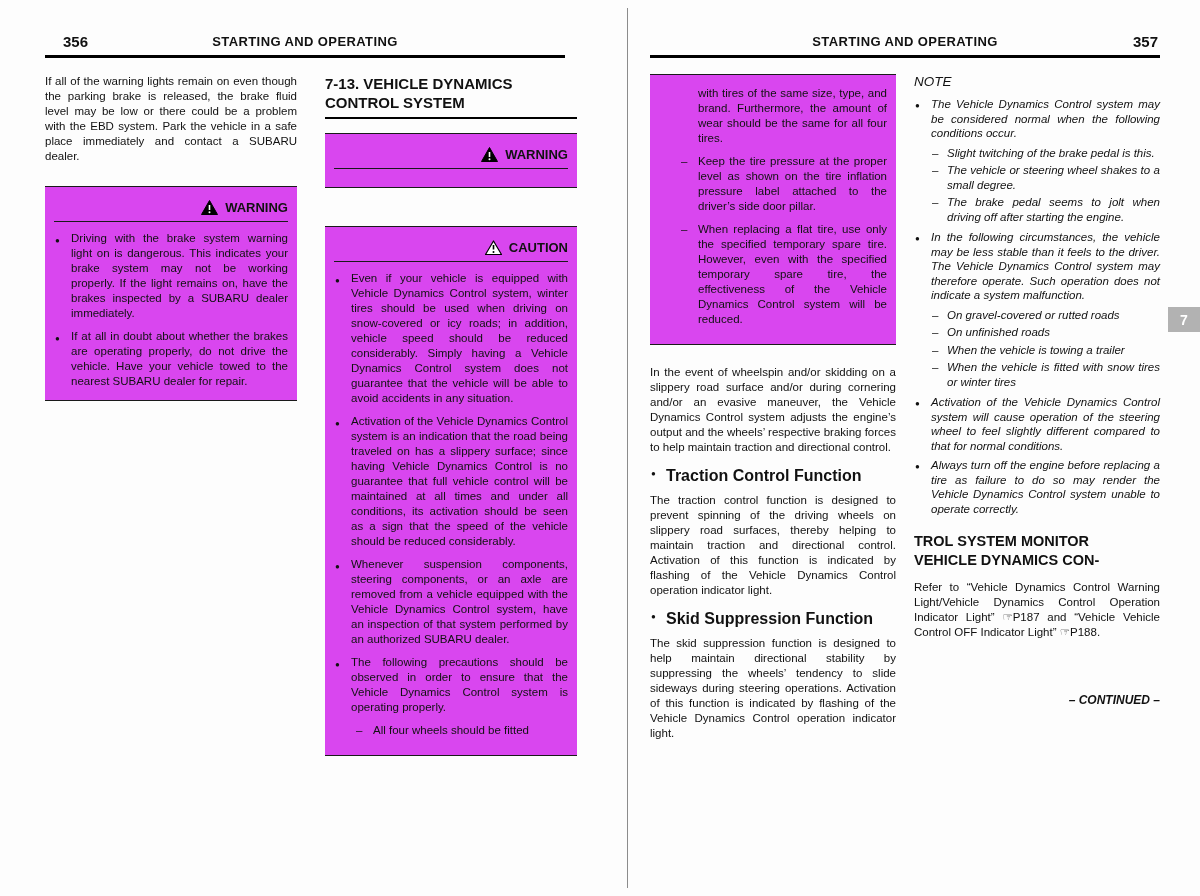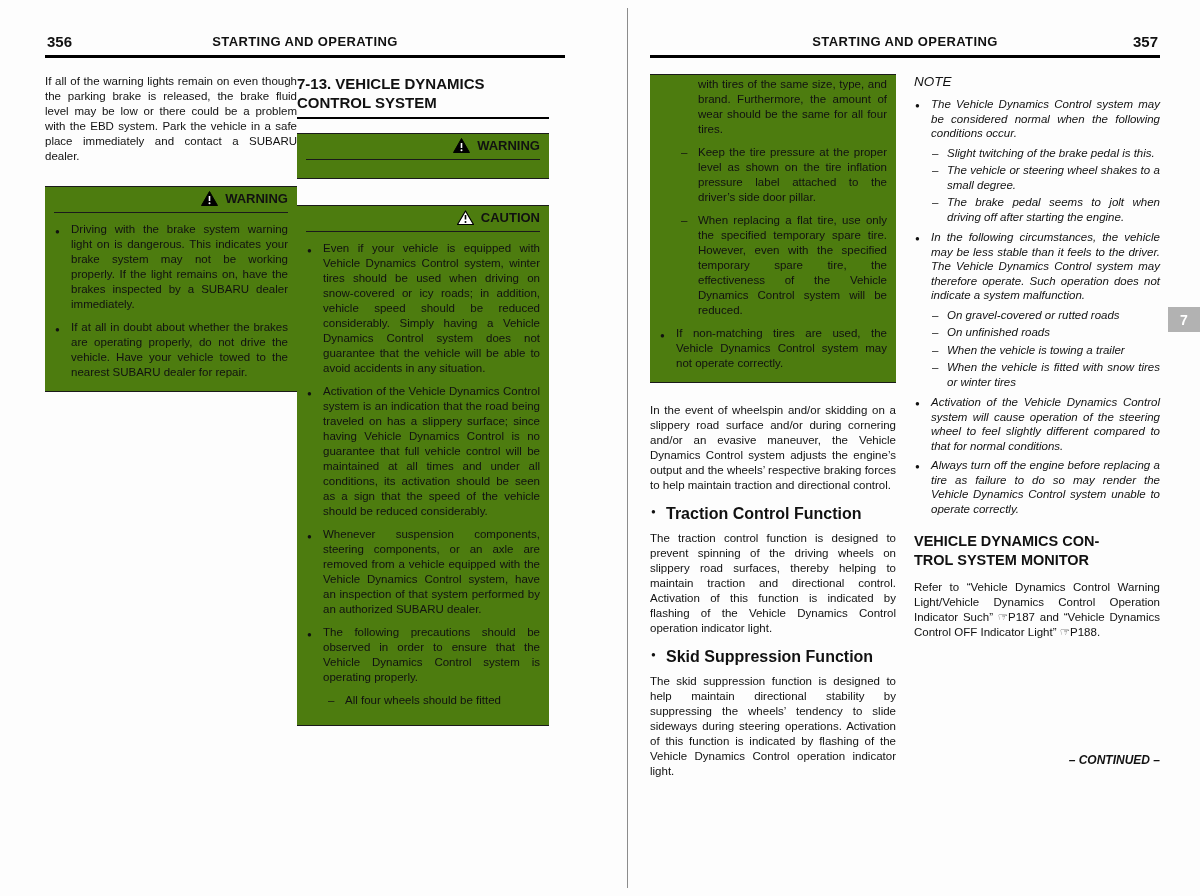--- a/index.html
+++ b/index.html
@@ -14,45 +14,45 @@
   .page { position:absolute; top:18px; }
   .page-left  { left:45px;  width:520px; }
   .page-right { left:650px; width:510px; }
 
   .page-header { position:relative; height:40px; border-bottom:3px solid #000; }
   .page-header .run-title {
     position:absolute; left:0; right:0; bottom:6px; text-align:center;
     font-weight:700; font-size:13px; letter-spacing:0.4px;
   }
   .page-header .pagenum { position:absolute; bottom:5px; font-weight:700; font-size:15px; }
-  .num-left  { left:2px; }
+  .num-left  { left:18px; }
   .num-right { right:2px; }
 
   .cols { display:flex; margin-top:16px; }
-  .page-left  .cols { gap:0; }
+  .page-left  .cols { gap:28px; }
   .page-right .cols { gap:18px; }
   .page-left  .col { width:252px; flex:none; }
   .page-right .col { width:246px; flex:none; }
 
   .body { font-size:11.5px; line-height:15px; }
   .jt { text-align:justify; }
 
   .section-title {
     font-weight:700; font-size:15px; line-height:19px;
     border-bottom:2px solid #000; padding-bottom:5px; margin-bottom:14px;
   }
 
   .graybox {
-    background:#4d7c0f;
+    background:#d946ef;
     border-top:1px solid #1a1a1a;
     border-bottom:1px solid #1a1a1a;
-    padding:2px 9px 9px;
+    padding:11px 9px 9px;
   }
   .mt22 { margin-top:22px; }
-  .mt26 { margin-top:26px; }
+  .mt26 { margin-top:38px; }
   .box-head {
     display:flex; align-items:center; justify-content:flex-end; gap:7px;
     font-weight:700; font-size:13px;
     padding:2px 0 6px; border-bottom:1px solid #1a1a1a; margin-bottom:9px;
   }
   .tri { display:inline-flex; }
 
   .bullet { position:relative; padding-left:17px; font-size:11.5px; line-height:15px; margin-bottom:8px; }
   .bullet::before { content:"●"; position:absolute; left:1px; top:2px; font-size:8px; }
   .bullet:last-child { margin-bottom:2px; }
@@ -68,21 +68,21 @@
 
   .note-title { font-style:italic; font-size:13.5px; margin-bottom:8px; }
   .nitem { position:relative; padding-left:17px; font-size:11.5px; line-height:14.5px; font-style:italic; margin-bottom:5px; }
   .nitem::before { content:"●"; position:absolute; left:1px; top:2px; font-size:8px; font-style:normal; }
   .ndash { position:relative; padding-left:33px; font-size:11.5px; line-height:14.5px; font-style:italic; margin-bottom:3px; }
   .ndash::before { content:"–"; position:absolute; left:18px; top:0; font-style:normal; }
   .ngap { margin-bottom:6px; }
 
   .monitor-title { font-weight:700; font-size:14.5px; line-height:19px; margin:16px 0 10px; }
 
-  .continued { position:absolute; right:0px; bottom:12px; font-weight:700; font-style:italic; font-size:12px; }
+  .continued { position:absolute; right:0px; bottom:34px; font-weight:700; font-style:italic; font-size:12px; }
 
   .page-divider { position:absolute; left:627px; top:8px; height:880px; width:1px; background:#8c8c8c; }
 
   .chapter-tab {
     position:absolute; left:1168px; top:307px; width:32px; height:25px;
     background:#b2b2b2; color:#fff; font-weight:700; font-size:14px;
     display:flex; align-items:center; justify-content:center;
   }
 </style>
 </head>
@@ -158,21 +158,20 @@
     <span class="pagenum num-right">357</span>
   </div>
 
   <div class="cols">
 
     <section class="col">
       <div class="graybox">
         <div class="cont-para jt">with tires of the same size, type, and brand. Furthermore, the amount of wear should be the same for all four tires.</div>
         <div class="dash jt">Keep the tire pressure at the proper level as shown on the tire inflation pressure label attached to the driver’s side door pillar.</div>
         <div class="dash jt">When replacing a flat tire, use only the specified temporary spare tire. However, even with the specified temporary spare tire, the effectiveness of the Vehicle Dynamics Control system will be reduced.</div>
-        <div class="bullet jt">If non-matching tires are used, the Vehicle Dynamics Control system may not operate correctly.</div>
       </div>
 
       <p class="body jt mt20">In the event of wheelspin and/or skidding on a slippery road surface and/or during cornering and/or an evasive maneuver, the Vehicle Dynamics Control system adjusts the engine’s output and the wheels’ respective braking forces to help maintain traction and directional control.</p>
 
       <div class="func-head">Traction Control Function</div>
       <p class="body jt">The traction control function is designed to prevent spinning of the driving wheels on slippery road surfaces, thereby helping to maintain traction and directional control. Activation of this function is indicated by flashing of the Vehicle Dynamics Control operation indicator light.</p>
 
       <div class="func-head">Skid Suppression Function</div>
       <p class="body jt">The skid suppression function is designed to help maintain directional stability by suppressing the wheels’ tendency to slide sideways during steering operations. Activation of this function is indicated by flashing of the Vehicle Dynamics Control operation indicator light.</p>
     </section>
@@ -188,24 +187,24 @@
       <div class="nitem jt">In the following circumstances, the vehicle may be less stable than it feels to the driver. The Vehicle Dynamics Control system may therefore operate. Such operation does not indicate a system malfunction.</div>
       <div class="ndash jt">On gravel-covered or rutted roads</div>
       <div class="ndash jt">On unfinished roads</div>
       <div class="ndash jt">When the vehicle is towing a trailer</div>
       <div class="ndash jt ngap">When the vehicle is fitted with snow tires or winter tires</div>
 
       <div class="nitem jt">Activation of the Vehicle Dynamics Control system will cause operation of the steering wheel to feel slightly different compared to that for normal conditions.</div>
       <div class="nitem jt">Always turn off the engine before replacing a tire as failure to do so may render the Vehicle Dynamics Control system unable to operate correctly.</div>
 
       <h3 class="monitor-title">
+        <div>TROL SYSTEM MONITOR</div>
         <div>VEHICLE DYNAMICS CON-</div>
-        <div>TROL SYSTEM MONITOR</div>
       </h3>
-      <p class="body jt">Refer to “Vehicle Dynamics Control Warning Light/Vehicle Dynamics Control Operation Indicator Such” ☞P187 and “Vehicle Dynamics Control OFF Indicator Light” ☞P188.</p>
+      <p class="body jt">Refer to “Vehicle Dynamics Control Warning Light/Vehicle Dynamics Control Operation Indicator Light” ☞P187 and “Vehicle Vehicle Control OFF Indicator Light” ☞P188.</p>
     </section>
   </div>
 
   <div class="continued">– CONTINUED –</div>
 </div>
 
 <div class="page-divider"></div>
 
 <div class="chapter-tab">7</div>
 

